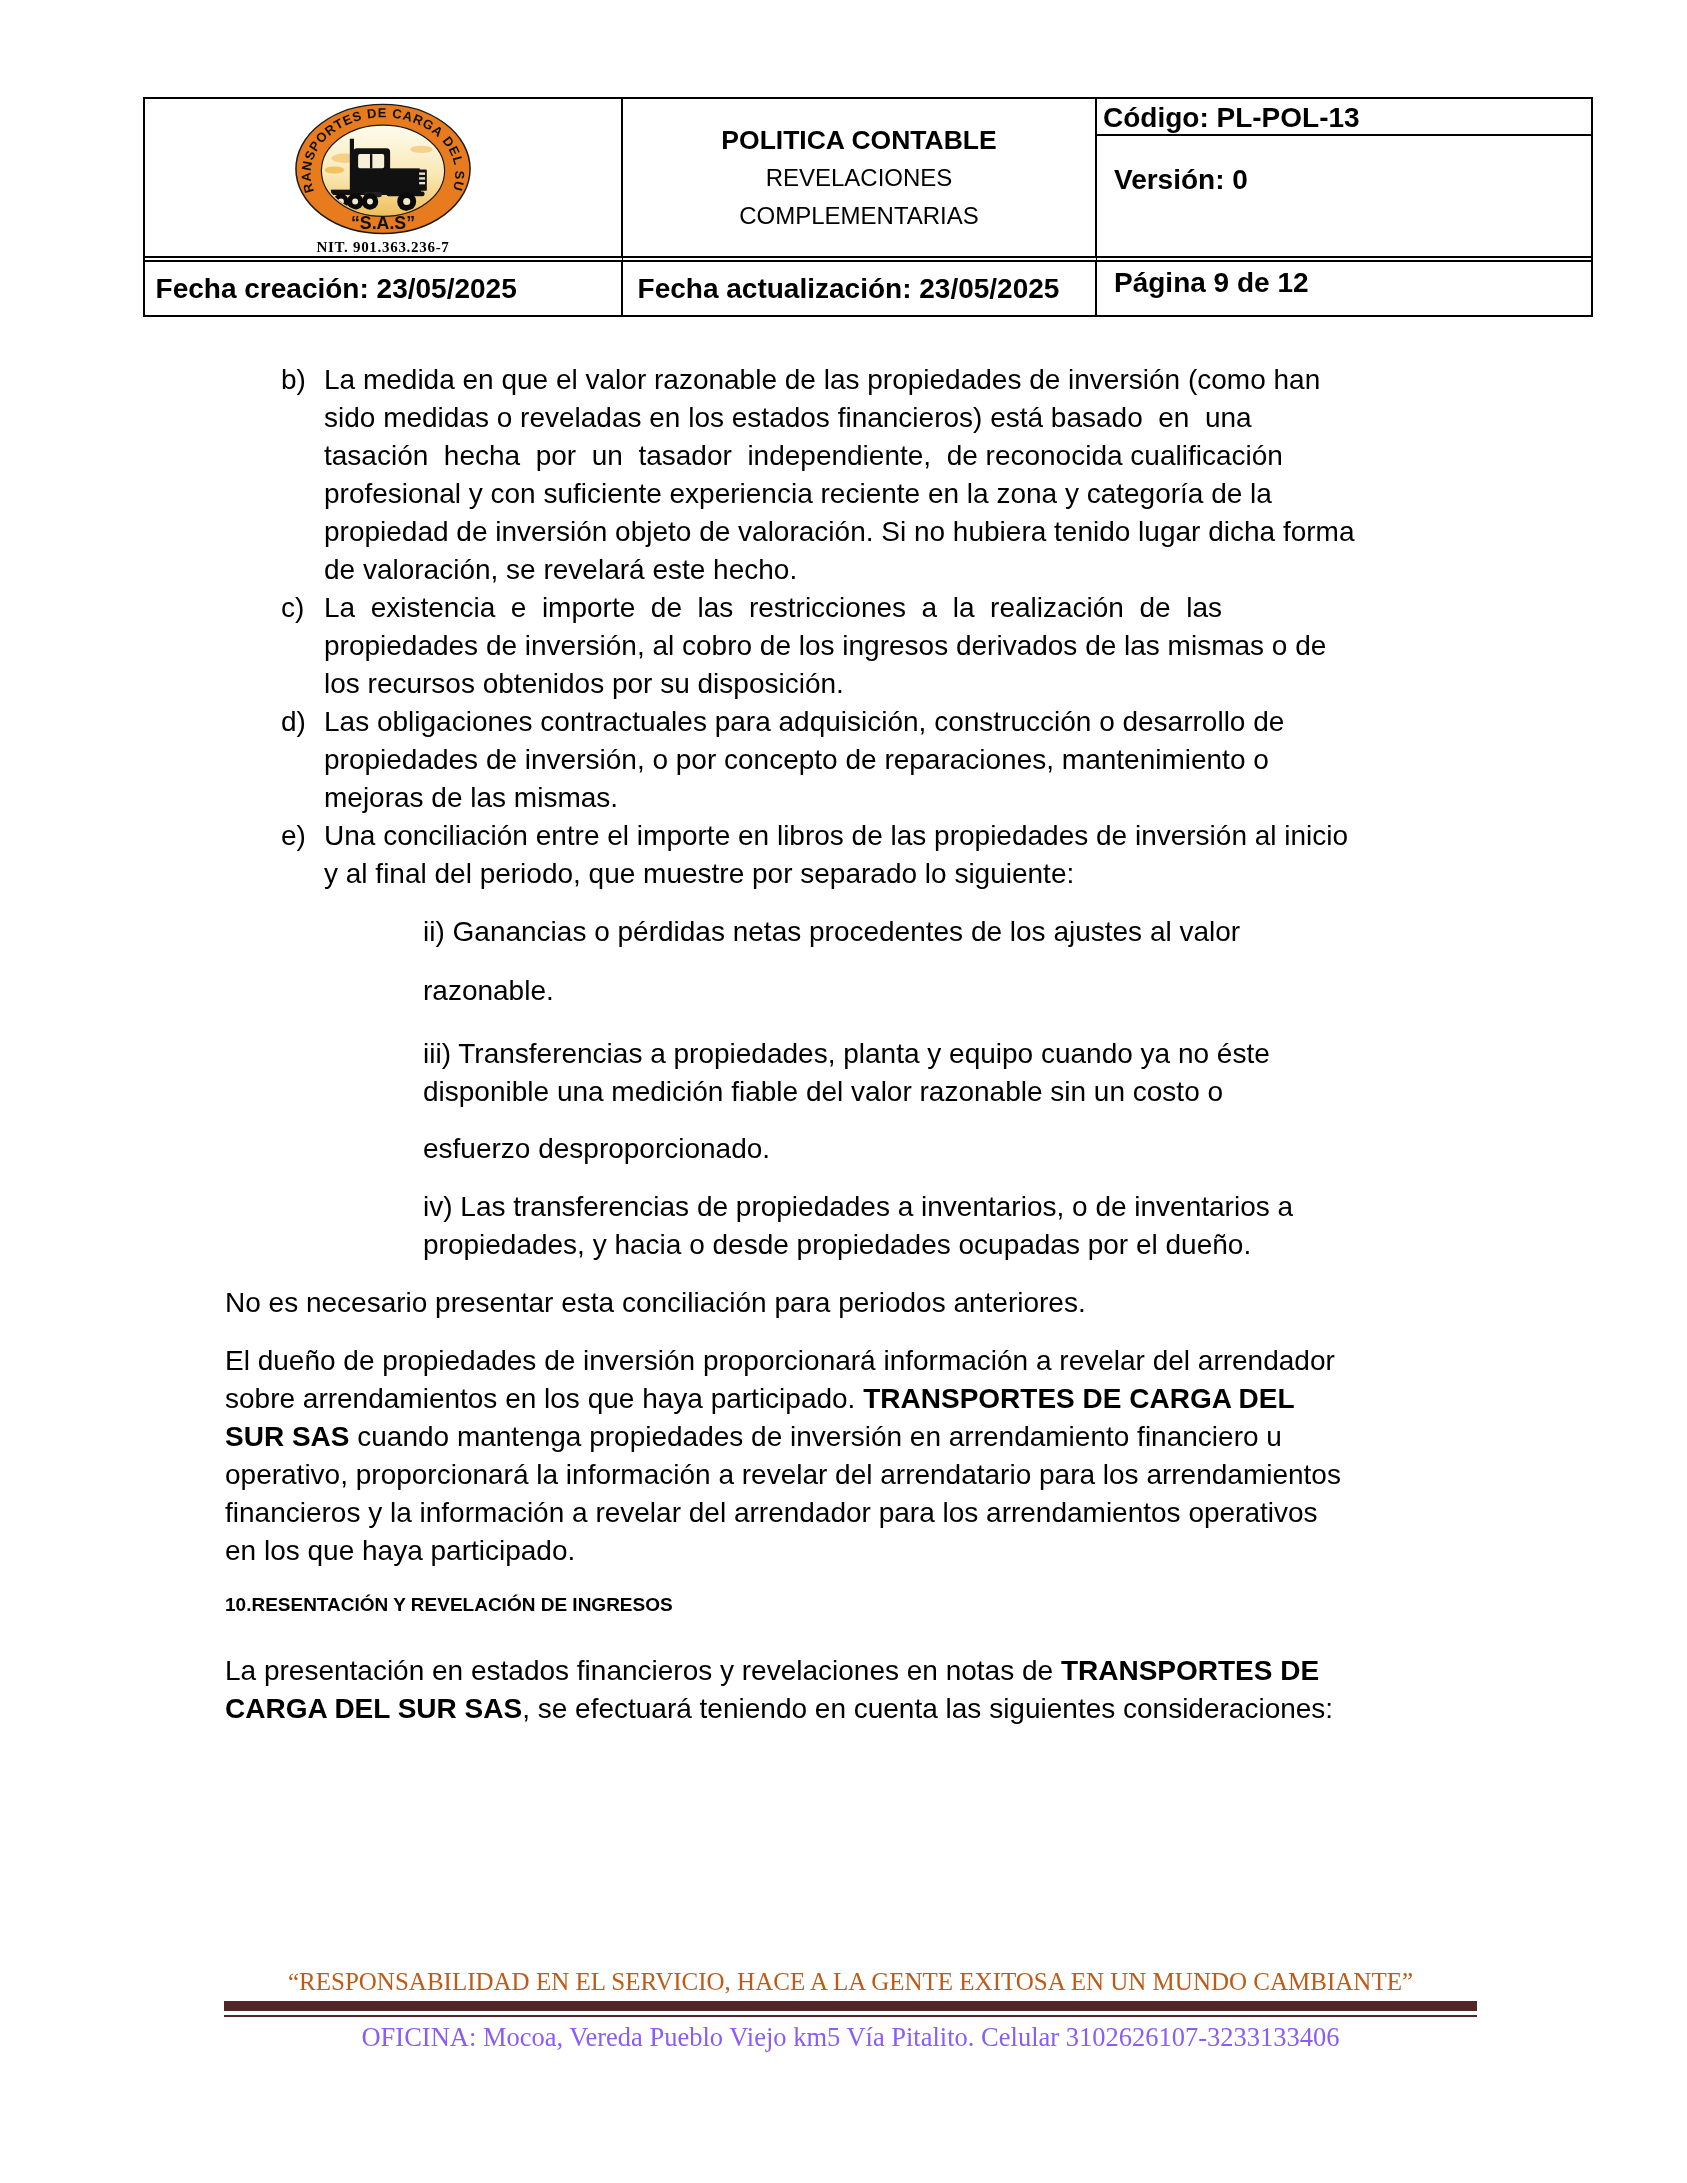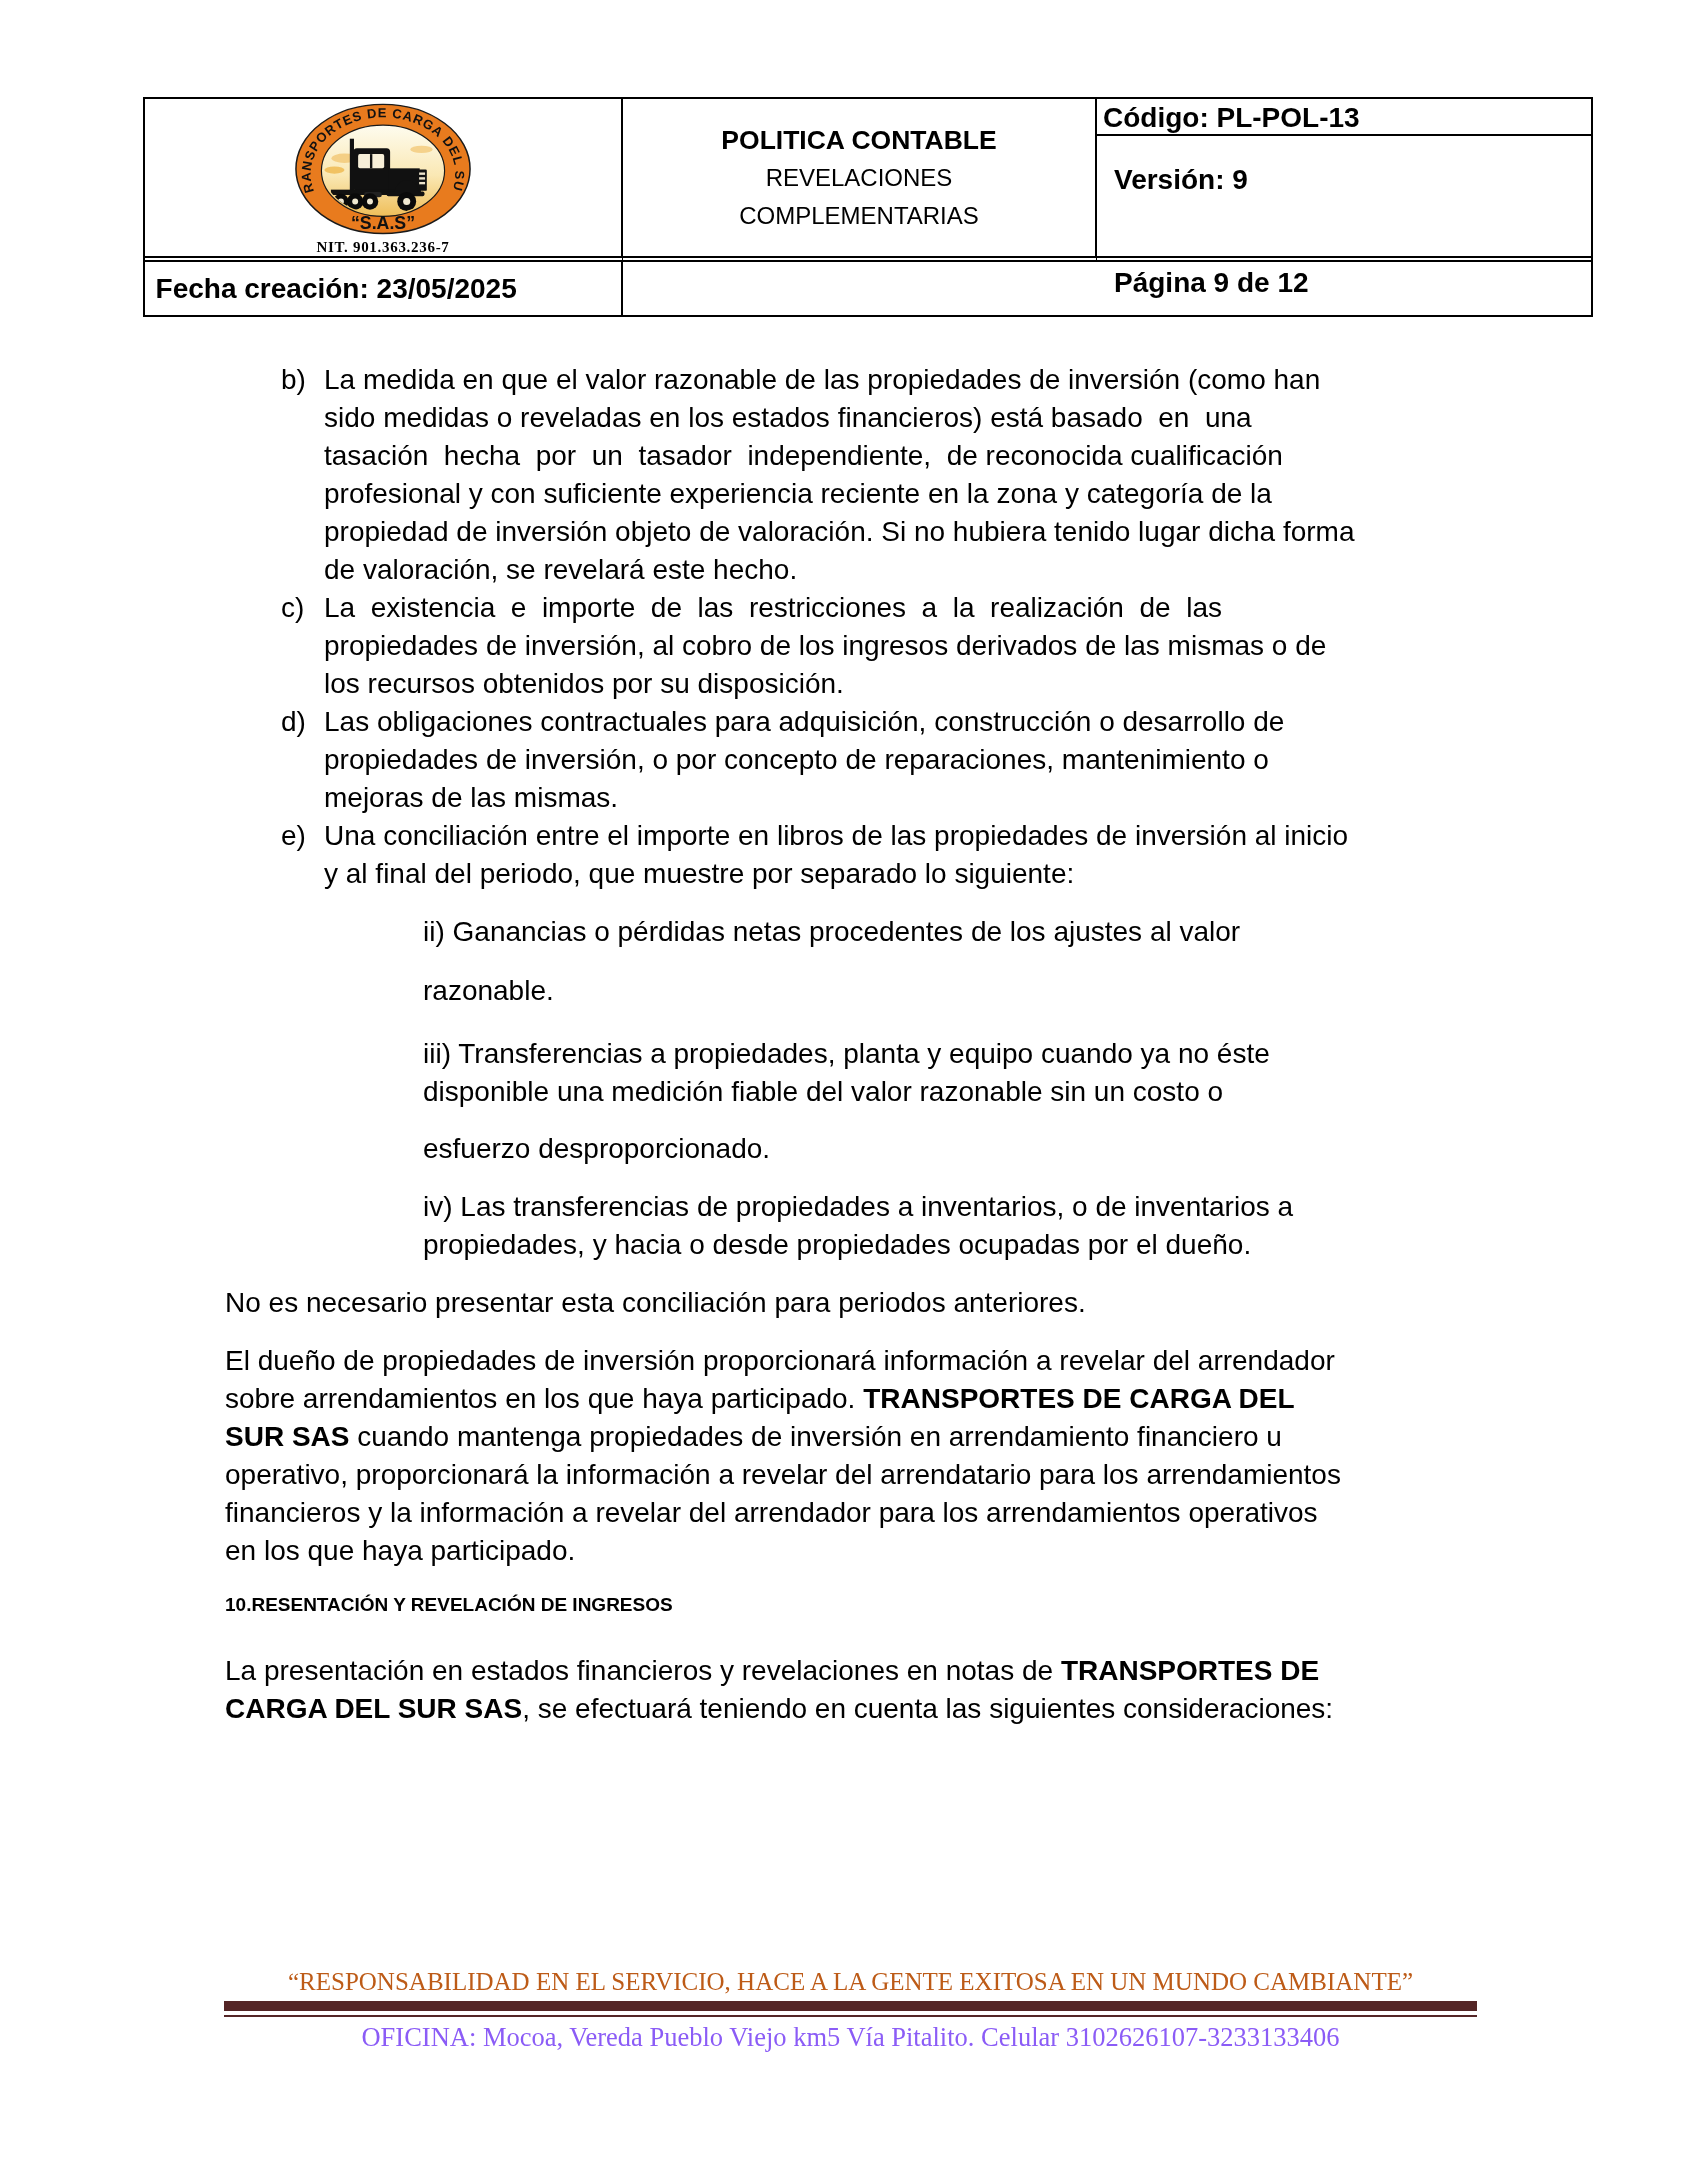--- a/index.html
+++ b/index.html
@@ -161,27 +161,30 @@
       <div class="doc-title">POLITICA CONTABLE</div>
       <div class="doc-subtitle">REVELACIONES</div>
       <div class="doc-subtitle">COMPLEMENTARIAS</div>
     </div>
 
     <div class="cell codigo-cell">
       <span class="hdr-bold">Código: PL-POL-13</span>
     </div>
 
     <div class="cell version-cell">
-      <span class="hdr-bold">Versión: 9</span>
+      <span class="hdr-bold">Versión: 0</span>
     </div>
 
     <div class="cell fecha1-cell">
       <span class="hdr-bold">Fecha creación: 23/05/2025</span>
     </div>
 
+    <div class="cell fecha2-cell">
+      <span class="hdr-bold">Fecha actualización: 23/05/2025</span>
+    </div>
 
     <div class="cell pagina-cell">
       <span class="hdr-bold">Página 9 de 12</span>
     </div>
   </div>
 
   <div class="content">
 
     <div class="li">
       <span class="marker">b)</span>

